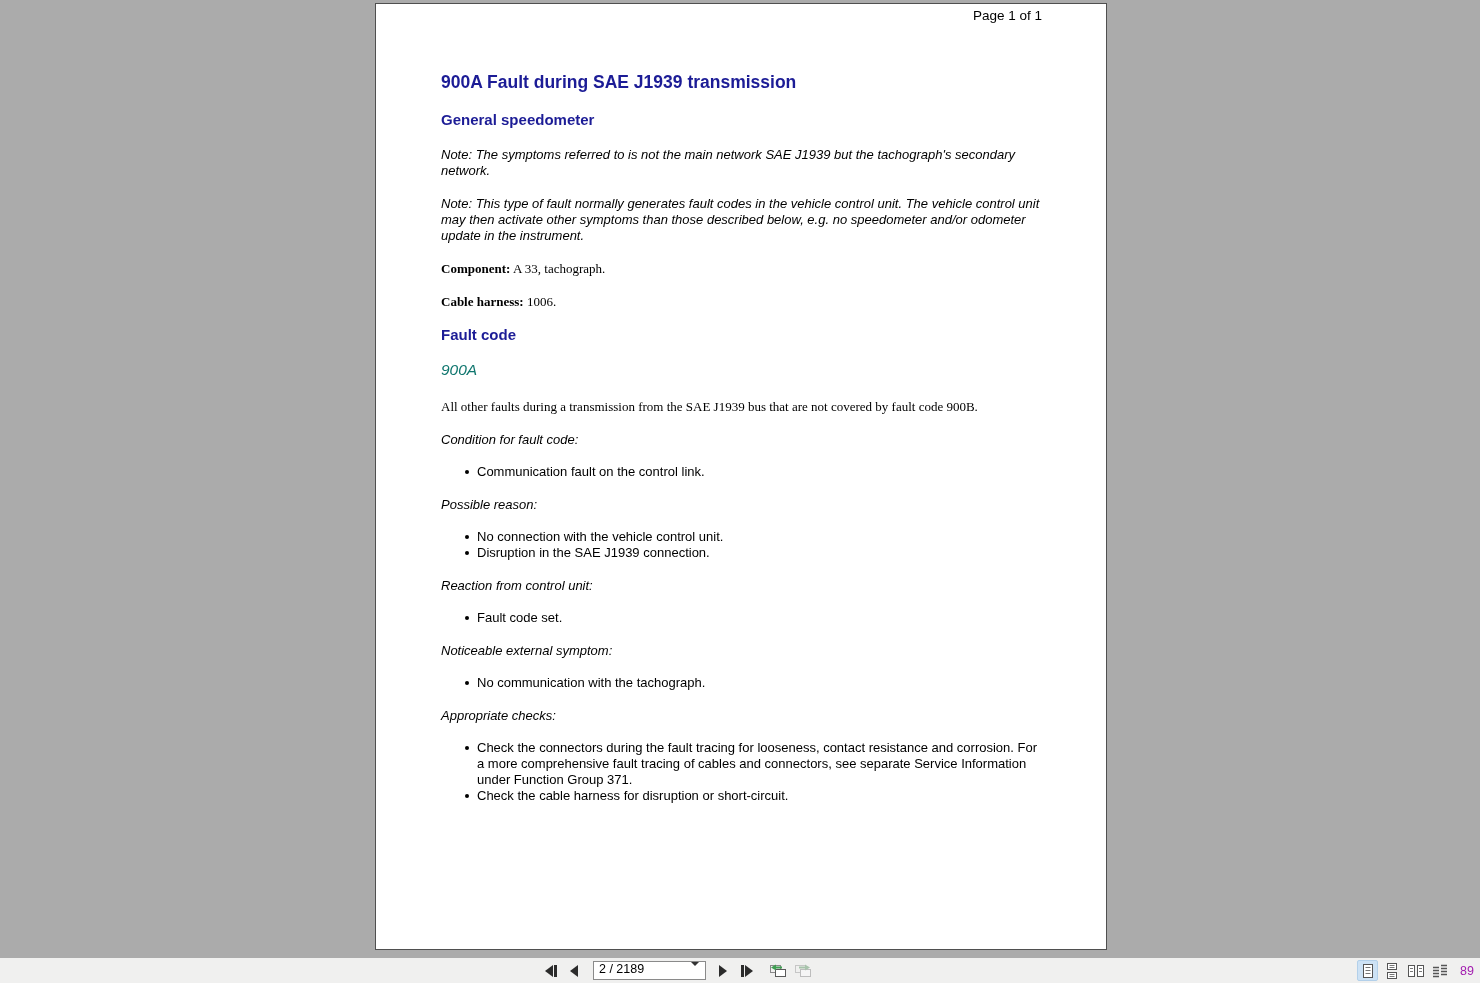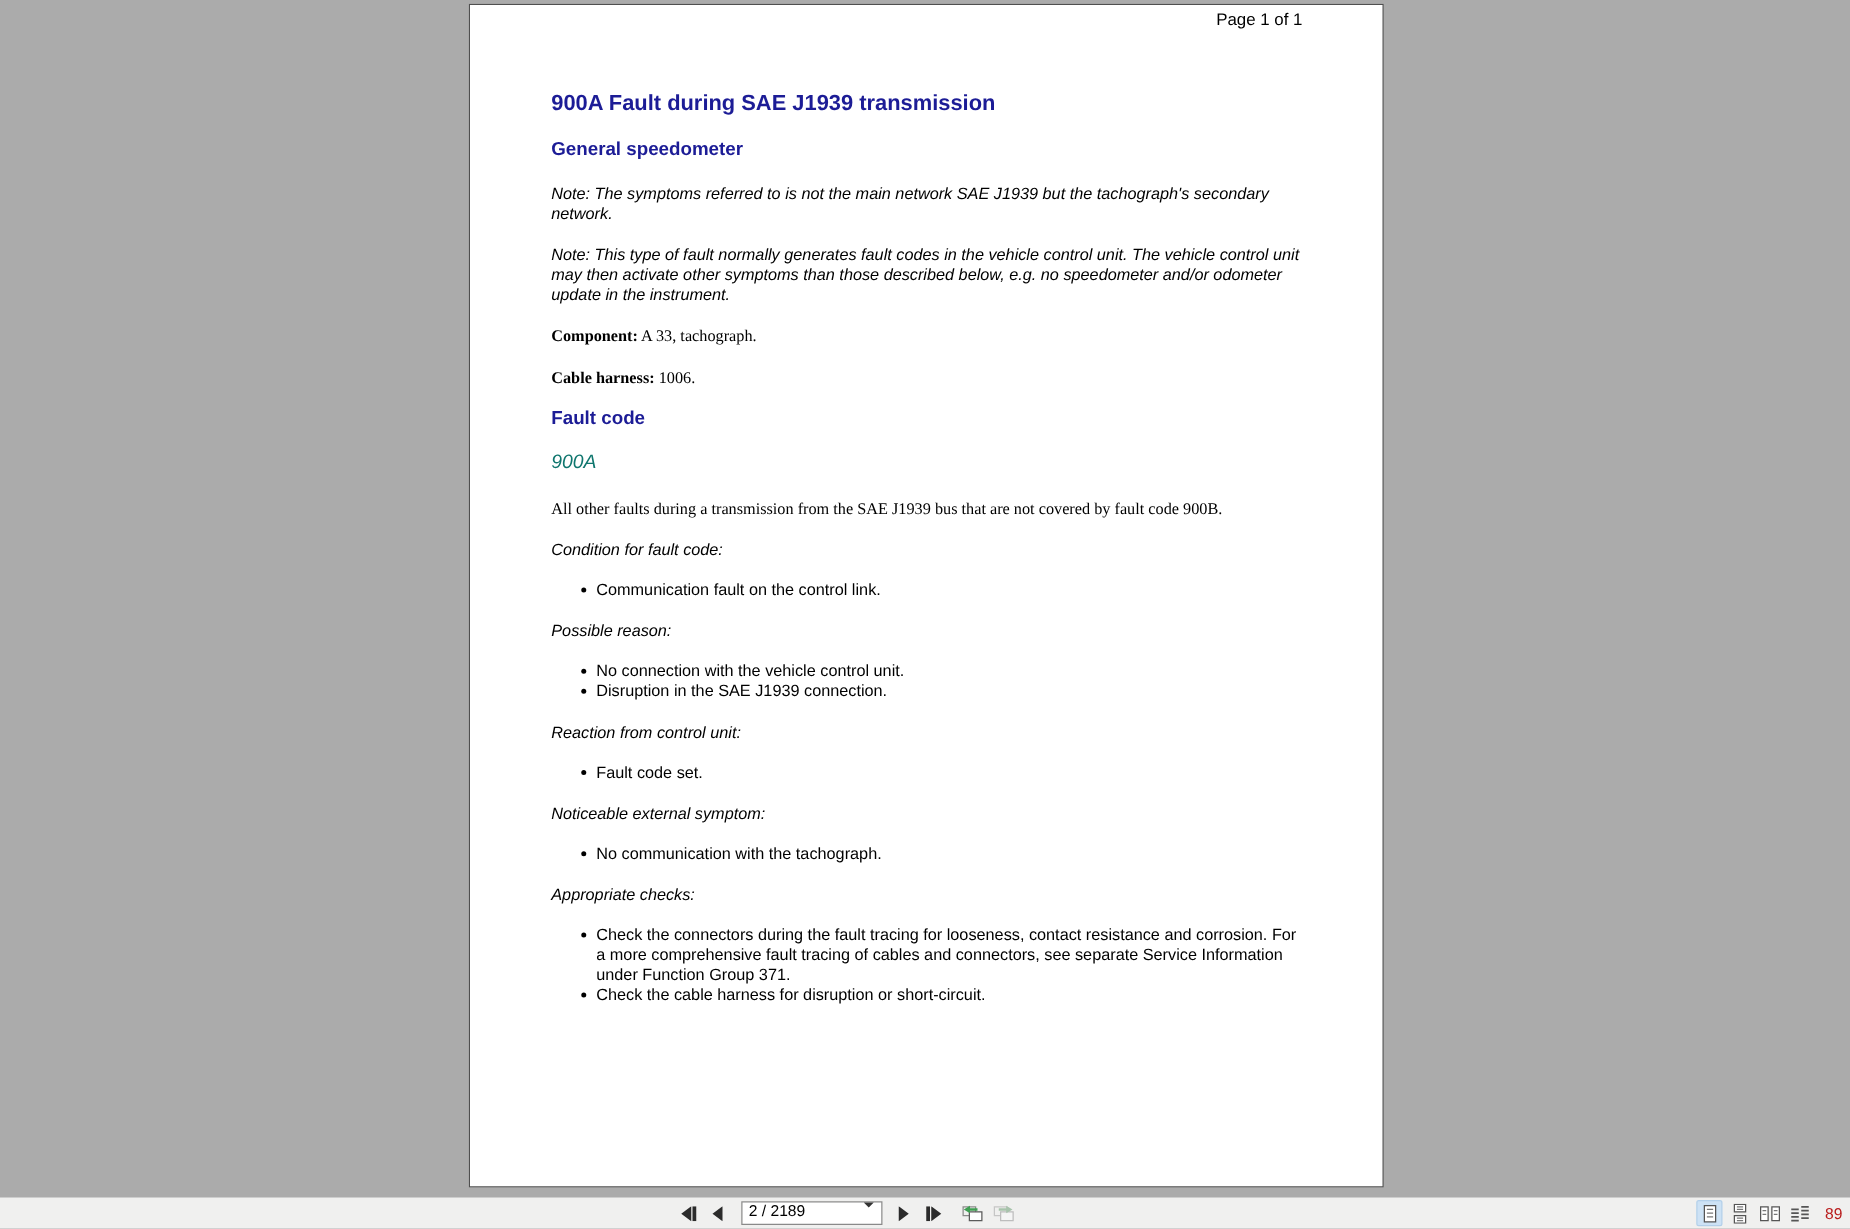--- a/index.html
+++ b/index.html
@@ -121,21 +121,21 @@
   }
   .combo-arrow {
     width: 0; height: 0;
     border-left: 4px solid transparent;
     border-right: 4px solid transparent;
     border-top: 4px solid #333;
     margin-right: 6px;
   }
   .zoom-label {
     font-size: 12.5px;
-    color: #b91c1c;
+    color: #a21caf;
     margin-left: 10px;
     white-space: nowrap;
   }
   .gap { width: 10px; }
 </style>
 </head>
 <body>
 
 <div class="viewport">
 

